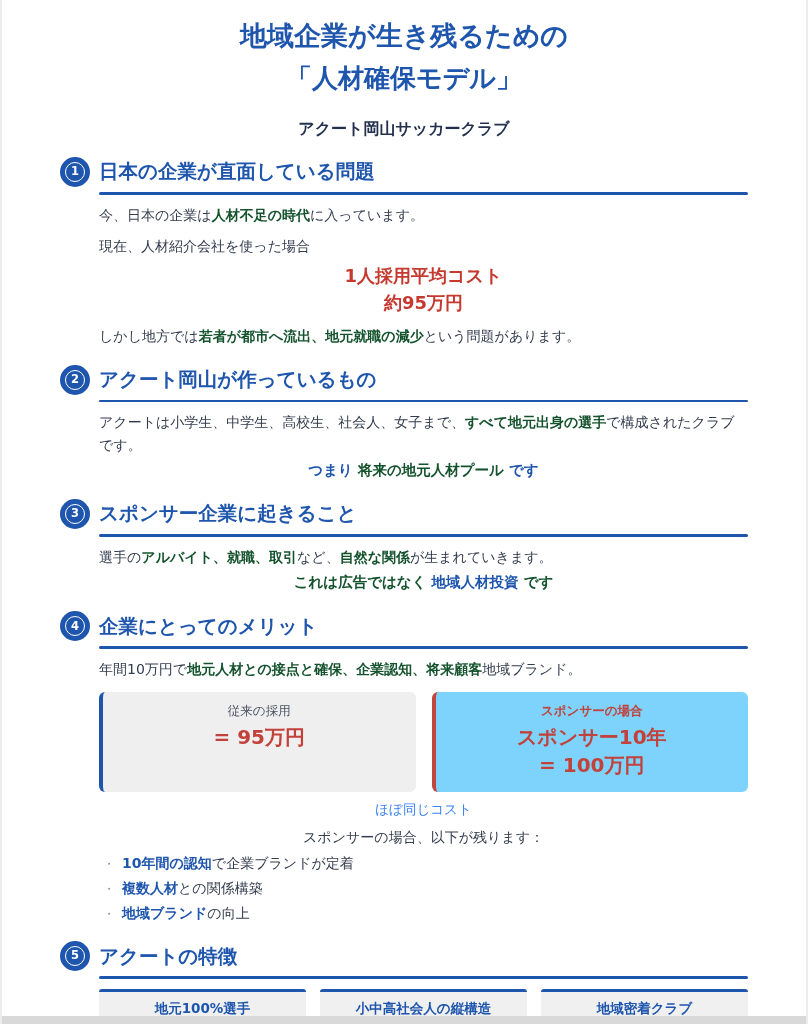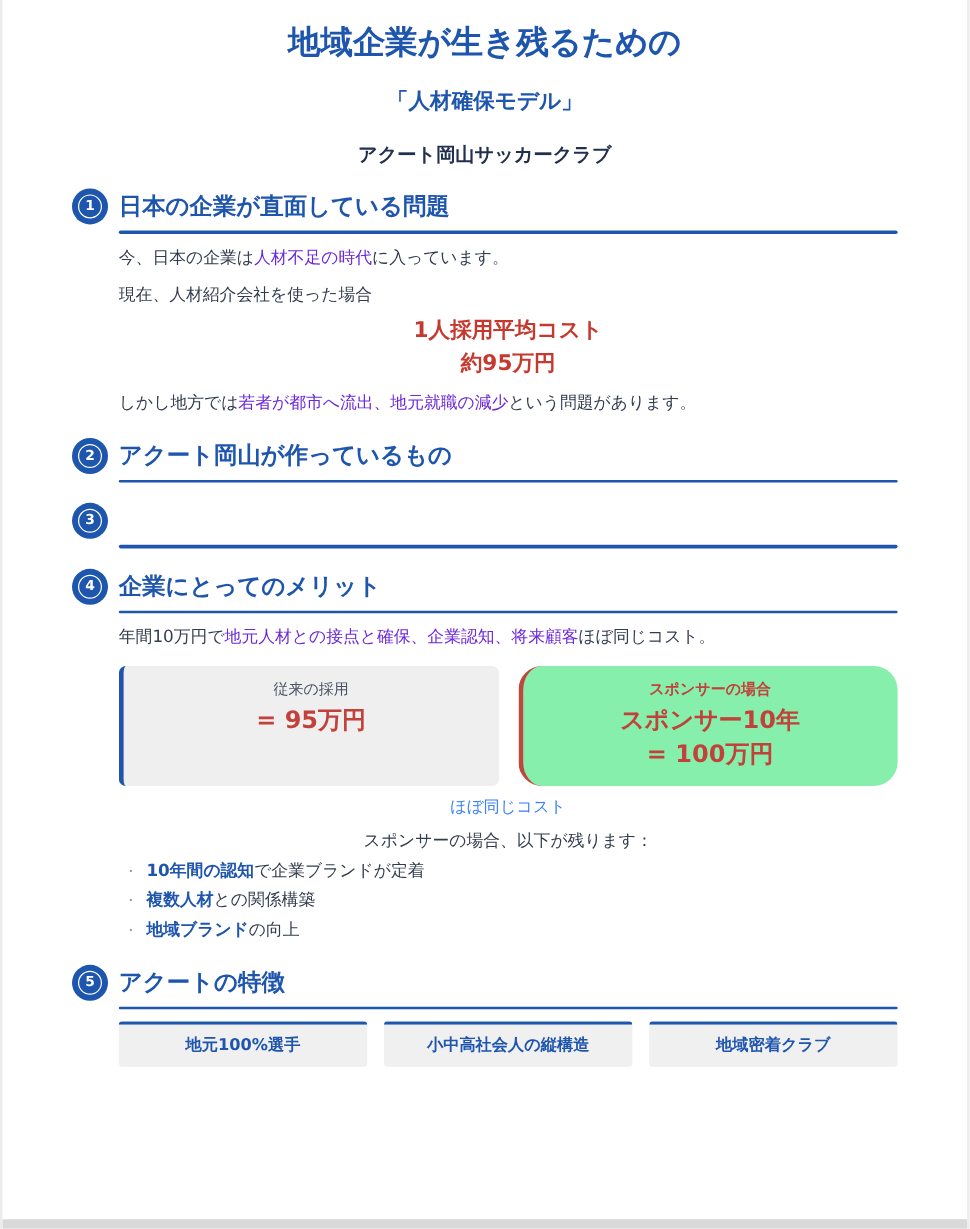--- a/index.html
+++ b/index.html
@@ -15,21 +15,21 @@
     color: #333c4e;
   }
   .page { padding: 20px 58px 0 58px; }
   .edge-bottom {
     position: absolute; left: 0; bottom: 0;
     width: 100%; height: 8px; background: #d9d9d9; z-index: 5;
   }
 
   
   .title   { text-align: center; font-size: 27px; font-weight: bold; color: #1e55ad; line-height: 1.15; }
-  .subtitle{ text-align: center; font-size: 18px; font-weight: bold; color: #1e55ad; margin-top: 21px; }
+  .subtitle{ text-align: center; font-size: 26px; font-weight: bold; color: #1e55ad; margin-top: 10px; }
   .orgname { text-align: center; font-size: 16px; font-weight: bold; color: #22304d; margin-top: 23px; }
 
   
   .section { margin-top: 17px; }
   .sec-head { display: flex; align-items: center; gap: 9px; }
   .num-badge {
     flex: 0 0 auto;
     width: 30px; height: 30px; border-radius: 50%;
     background: #1e55ad;
     display: flex; align-items: center; justify-content: center;
@@ -38,30 +38,30 @@
     width: 20px; height: 20px; border-radius: 50%;
     border: 1.5px solid #ffffff;
     display: flex; align-items: center; justify-content: center;
     color: #ffffff; font-size: 11.5px; font-weight: bold; line-height: 1;
   }
   .sec-title { font-size: 19.5px; font-weight: bold; color: #1e55ad; line-height: 1.1; }
   .sec-rule { height: 2.5px; background: #1e55ad; margin: 5px 0 0 39px; border-radius: 2px; }
   .sec-body { margin-left: 39px; }
 
   p.line { font-size: 14px; line-height: 1.6; margin-top: 9px; color: #333c4e; }
-  .em-red  { color: #6d28d9; font-weight: normal; }
+  .em-red  { color: #14532d; font-weight: bold; }
   .em-blue { color: #1e55ad; font-weight: bold; }
   .center-statement { text-align: center; font-size: 14.5px; font-weight: bold; margin-top: 3px; line-height: 1.6; }
   .cost-block { text-align: center; color: #c5392f; font-weight: bold; font-size: 18px; line-height: 1.5; margin-top: 5px; }
 
   
   .compare-row { display: flex; gap: 16px; margin: 12px 0 0 0; }
   .cmp-box { flex: 1; border-radius: 6px; padding: 11px 10px 13px; text-align: center; }
   .cmp-left  { background: #efeff0; border-left: 4px solid #1e55ad; }
-  .cmp-right { background: #86efac; border-left: 4px solid #c0463e; border-radius: 20px; }
+  .cmp-right { background: #7dd3fc; border-left: 4px solid #c0463e; }
   .cmp-label-gray { font-size: 12.5px; color: #4b5263; }
   .cmp-label-red  { font-size: 12.5px; color: #c2413a; font-weight: bold; }
   .cmp-big { font-size: 20px; font-weight: bold; color: #c2413a; line-height: 1.4; margin-top: 3px; }
   .caption { text-align: center; font-size: 13.5px; color: #3b82f6; margin-top: 9px; }
   .list-intro { font-size: 14px; margin-top: 10px; text-align: center; }
   .bullets { margin-top: 6px; }
   .bullet-item { display: flex; align-items: baseline; font-size: 14px; line-height: 1.55; margin-top: 3px; }
   .bullet-dot { color: #8795ab; margin: 0 7px 0 4px; font-size: 12px; }
 
   
@@ -98,41 +98,50 @@
   </div>
 
   <div class="section">
     <div class="sec-head">
       <span class="num-badge">
           <span class="num-inner">2</span>
         </span>
       <span class="sec-title">アクート岡山が作っているもの</span>
     </div>
     <div class="sec-rule"></div>
+    <div class="sec-body">
+      <p class="line"><span>アクートは小学生、中学生、高校生、社会人、女子まで、</span><span class="em-red">すべて地元出身の選手</span><span>で構成されたクラブです。</span></p>
+      <div class="center-statement"><span class="em-blue">つまり </span><span class="em-red">将来の地元人材プール</span><span class="em-blue"> です</span></div>
+    </div>
   </div>
 
   <div class="section">
     <div class="sec-head">
       <span class="num-badge">
           <span class="num-inner">3</span>
         </span>
-    </div>
-    <div class="sec-rule"></div>
+      <span class="sec-title">スポンサー企業に起きること</span>
+    </div>
+    <div class="sec-rule"></div>
+    <div class="sec-body">
+      <p class="line"><span>選手の</span><span class="em-red">アルバイト、就職、取引</span><span>など、</span><span class="em-red">自然な関係</span><span>が生まれていきます。</span></p>
+      <div class="center-statement"><span class="em-red">これは広告ではなく </span><span class="em-blue">地域人材投資</span><span class="em-red"> です</span></div>
+    </div>
   </div>
 
   <div class="section">
     <div class="sec-head">
       <span class="num-badge">
           <span class="num-inner">4</span>
         </span>
       <span class="sec-title">企業にとってのメリット</span>
     </div>
     <div class="sec-rule"></div>
     <div class="sec-body">
-      <p class="line"><span>年間10万円で</span><span class="em-red">地元人材との接点と確保、企業認知、将来顧客</span><span>ほぼ同じコスト。</span></p>
+      <p class="line"><span>年間10万円で</span><span class="em-red">地元人材との接点と確保、企業認知、将来顧客</span><span>地域ブランド。</span></p>
       <div class="compare-row">
         <div class="cmp-box cmp-left">
           <div class="cmp-label-gray">従来の採用</div>
           <div class="cmp-big">
             <div>= 95万円</div>
           </div>
         </div>
         <div class="cmp-box cmp-right">
           <div class="cmp-label-red">スポンサーの場合</div>
           <div class="cmp-big">

